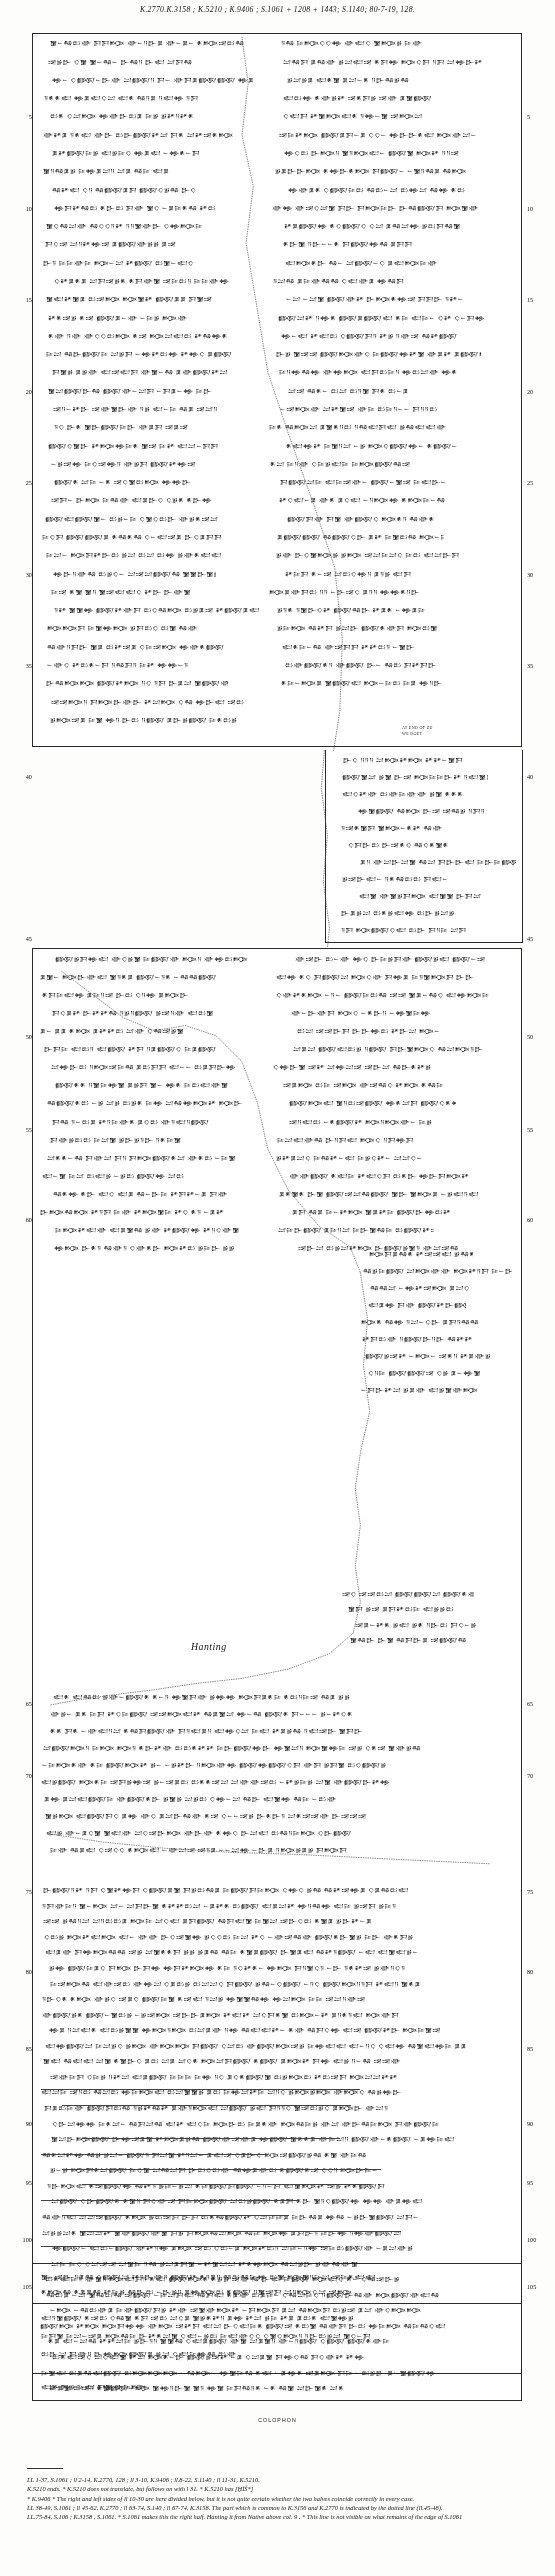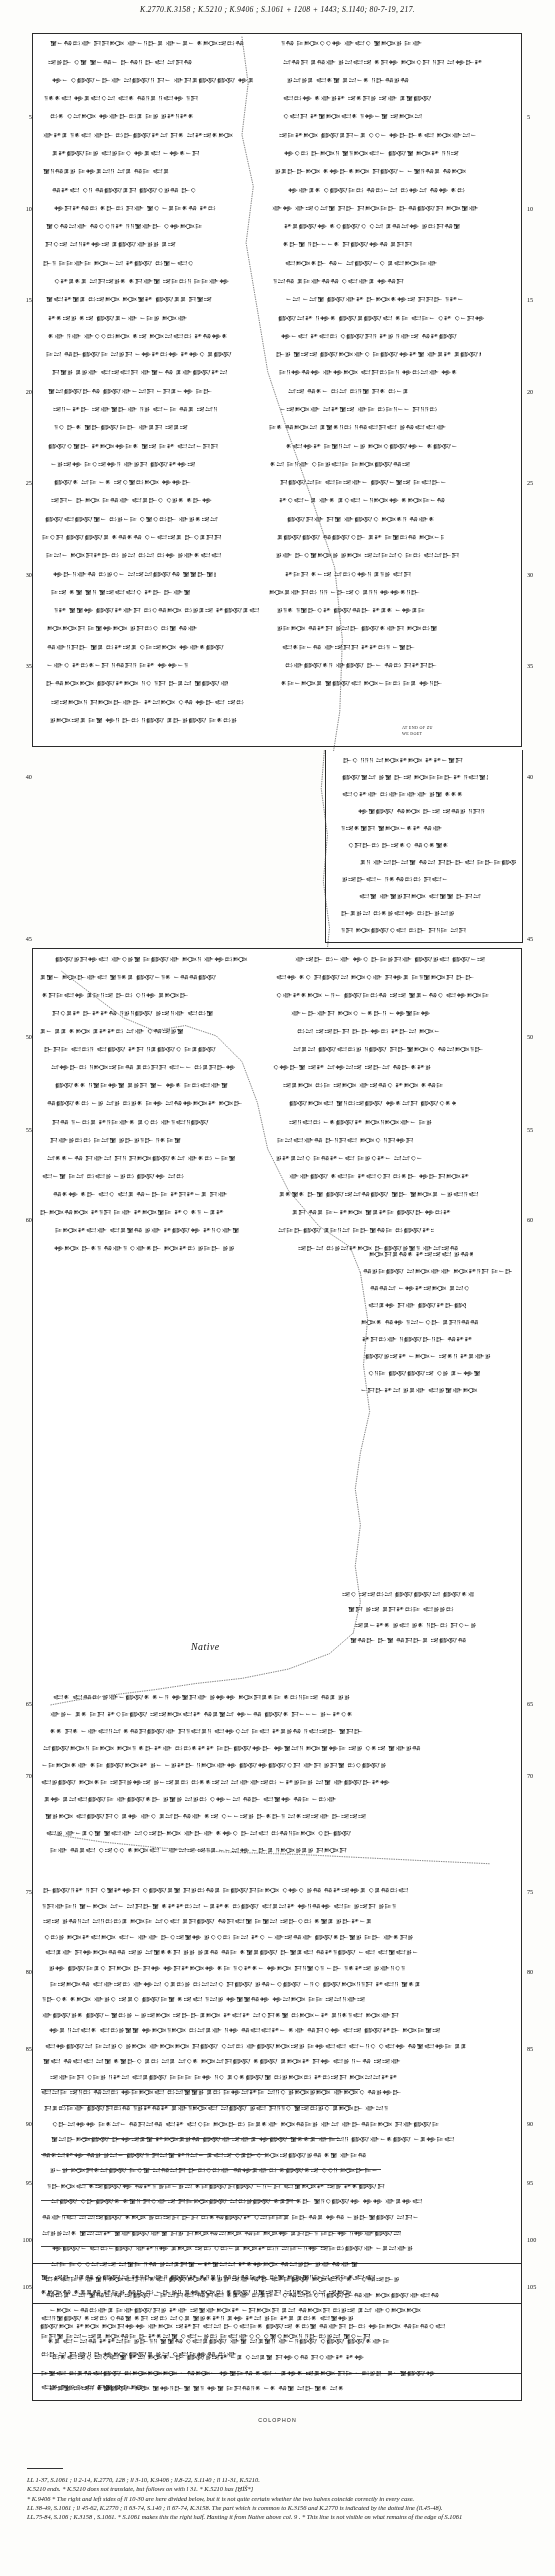--- a/index.html
+++ b/index.html
@@ -106,39 +106,39 @@
     width:36px;
     height:0.5px;
     background:#333;
   }
 </style>
 </head>
 <body>
 
 <div class="page">
 
-  <div class="plate-heading">K.2770.K.3158 ; K.5210 ; K.9406 ;  S.1061 + 1208 + 1443; S.1140; 80-7-19, 217.</div>
+  <div class="plate-heading">K.2770.K.3158 ; K.5210 ; K.9406 ;  S.1061 + 1208 + 1443; S.1140; 80-7-19, 128.</div>
 
   <div class="panel" style="left:32px; top:33px; width:490px; height:714px;"></div>
 
   <div class="panel" style="left:325px; top:750px; width:198px; height:193px; border-top:none;"></div>
 
   <div class="panel" style="left:32px; top:948px; width:490px; height:520px; border-bottom:none;"></div>
 
   <div class="panel" style="left:32px; top:1468px; width:490px; height:407px; border-top:none; border-bottom:none;"></div>
 
   <div class="panel" style="left:32px; top:1875px; width:490px; height:526px; border-top:none;"></div>
 
   <div class="rule" style="left:32px; top:2263px; width:490px;"></div>
   <div class="rule" style="left:32px; top:2303px; width:490px;"></div>
   <div class="rule" style="left:32px; top:2373px; width:490px;"></div>
 
   <div class="colophon-label" style="left:0; top:2417px; width:555px; text-align:center;">COLOPHON</div>
 
-  <div class="hiatus" style="left:191px; top:1641px;">Native</div>
+  <div class="hiatus" style="left:191px; top:1641px;">Hanting</div>
 
   <div class="fn-rule" style="top:2468px;"></div>
 
   <div class="footnotes">
     <div>LL 1-37, S.1061 ;  ll 2-14, K.2770, 128 ; ll 3-10, K.9406 ; ll.8-22, S.1140 ; ll 11-31, K.5210.</div>
     <div>K.5210 ends.   * K.5210 does not translate, but follows on with l 31.   * K.5210 has [ḪİŠ*]</div>
     <div>* K.9406 *  The right and left sides of ll 10-30 are here divided below, but it is not quite certain whether the two halves coincide correctly in every case.</div>
     <div>LL 38-49, S.1061 ; ll 45-62, K.2770 ; ll 63-74, S.140 ; ll 67-74, K.3158.  The part which is common to K.3156 and K.2770 is indicated by the dotted line (ll.45-48).</div>
     <div>LL.75-84, S.106 ; K.3158 , S.1061.      * S.1061 makes this the right half. Hanting it from Native above col. 9 .   * This line is not visible on what remains of the edge of S.1061</div>
   </div>

